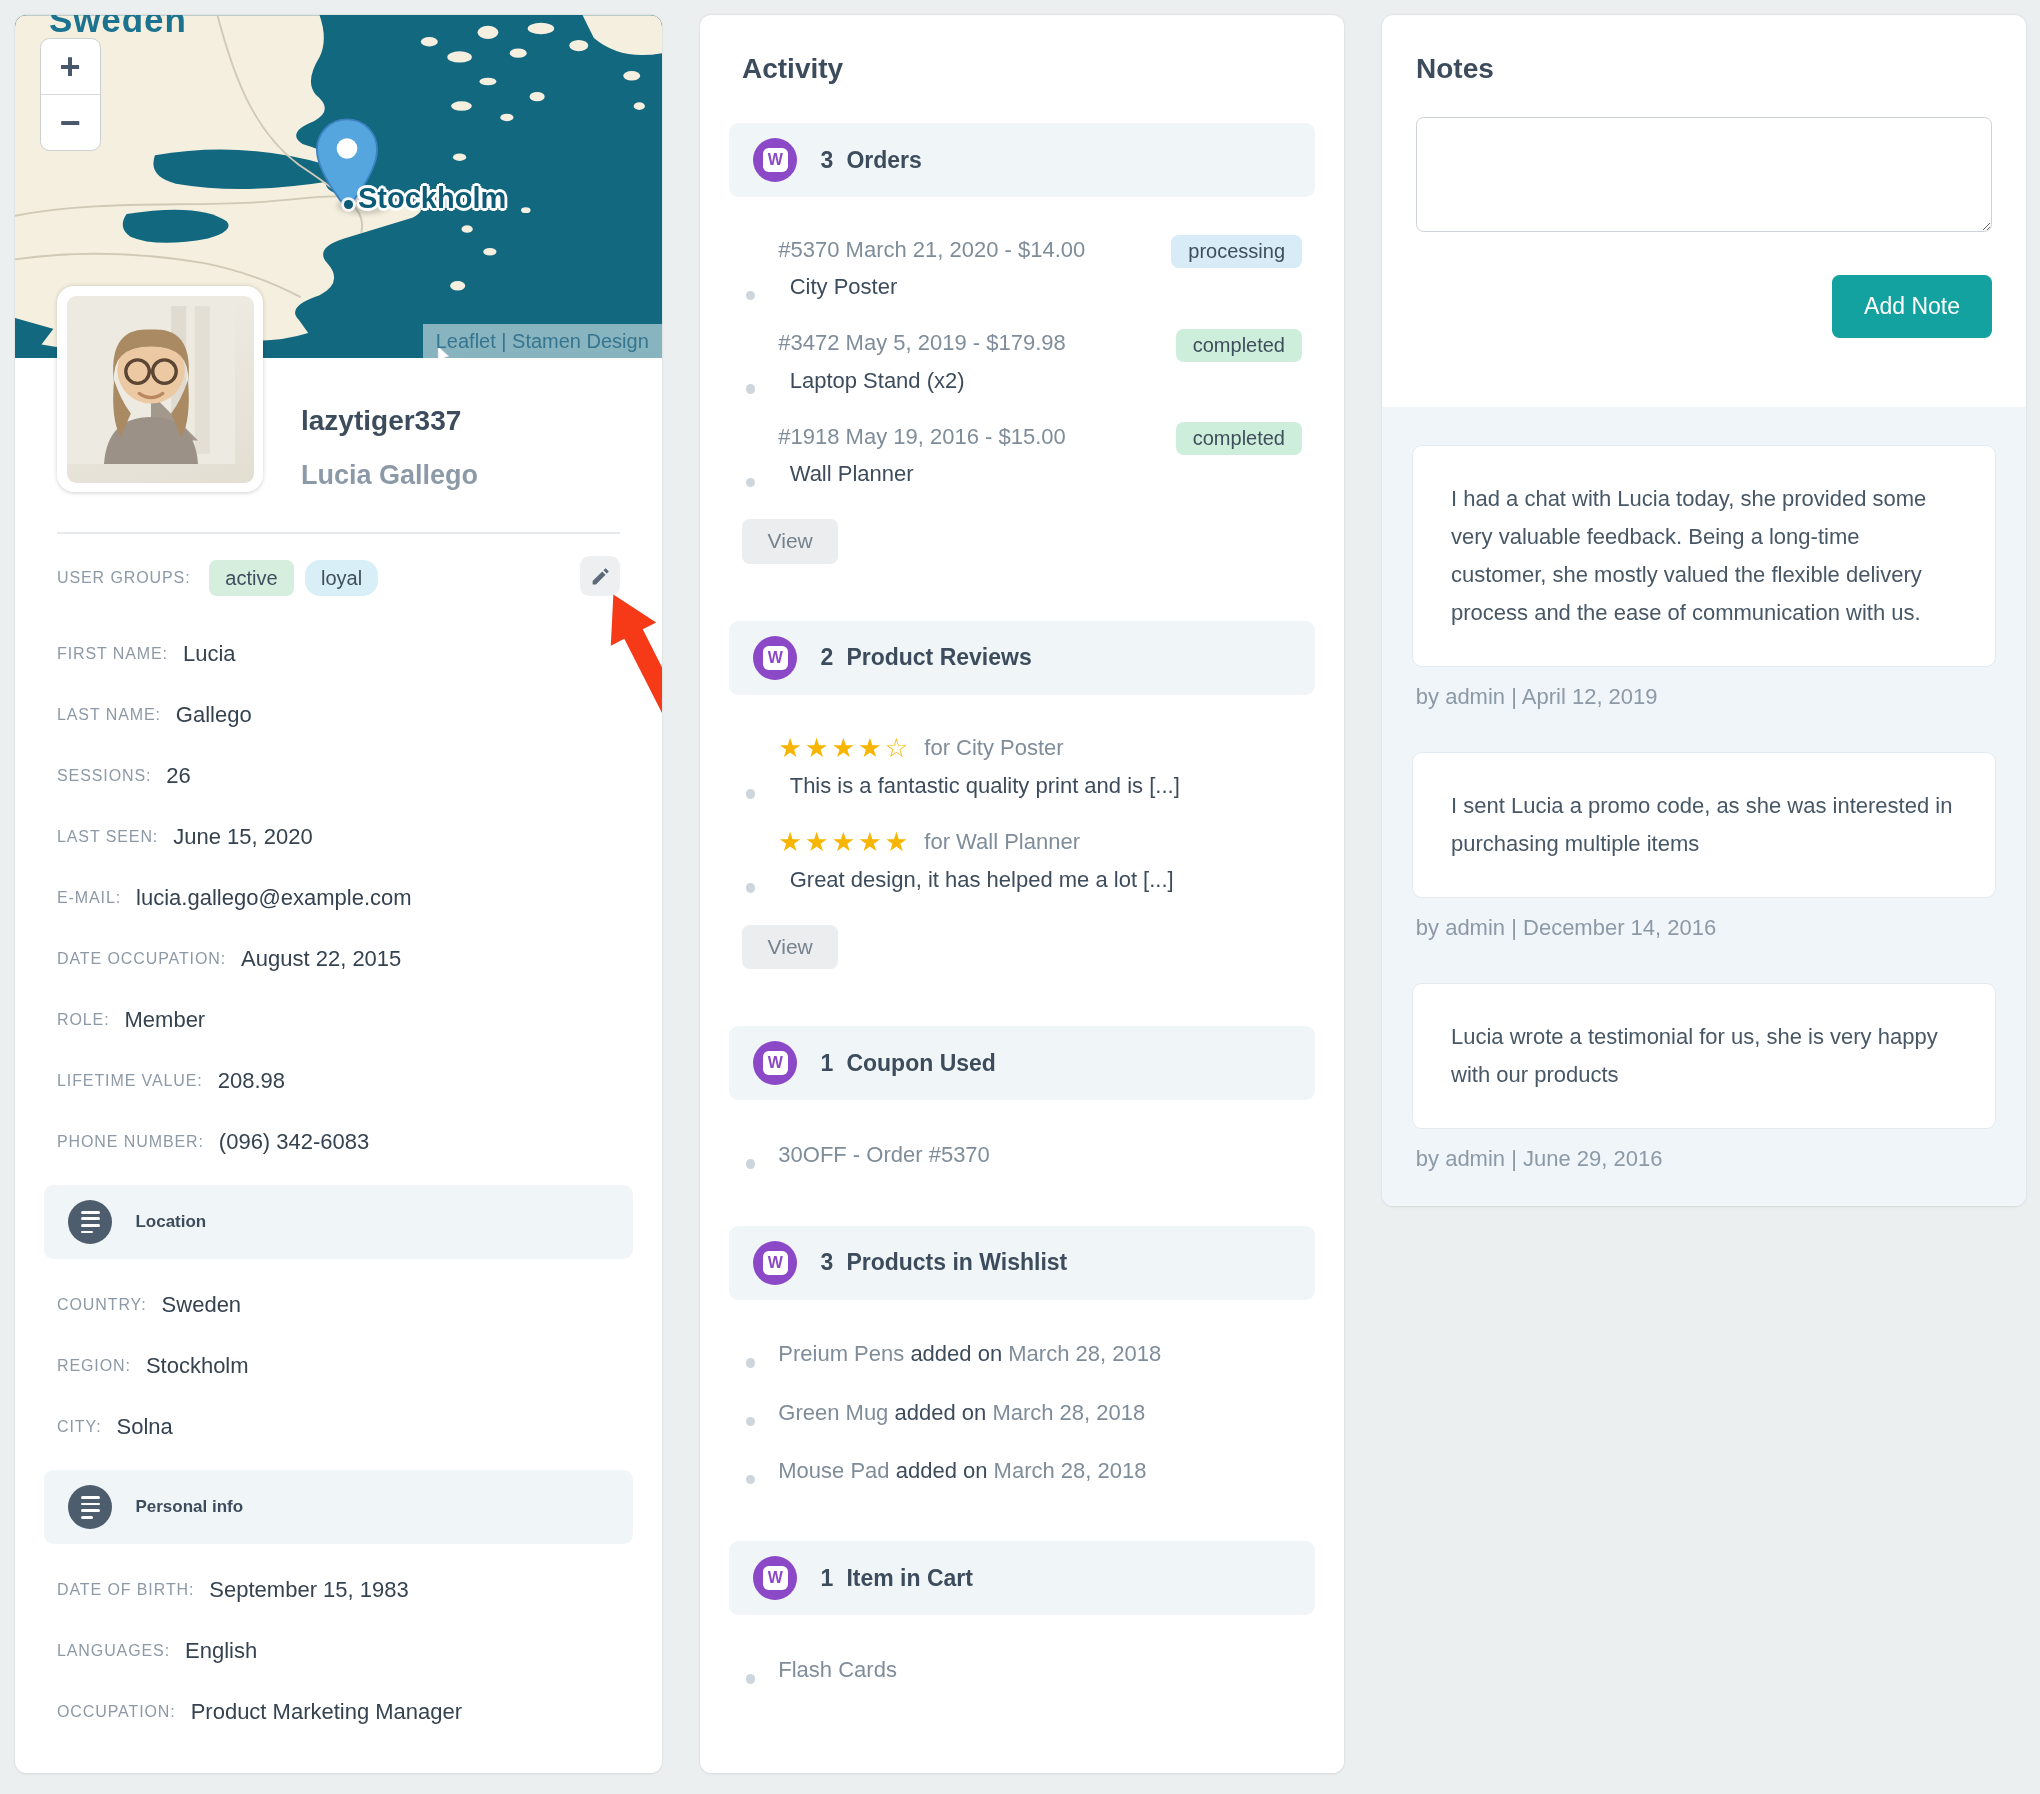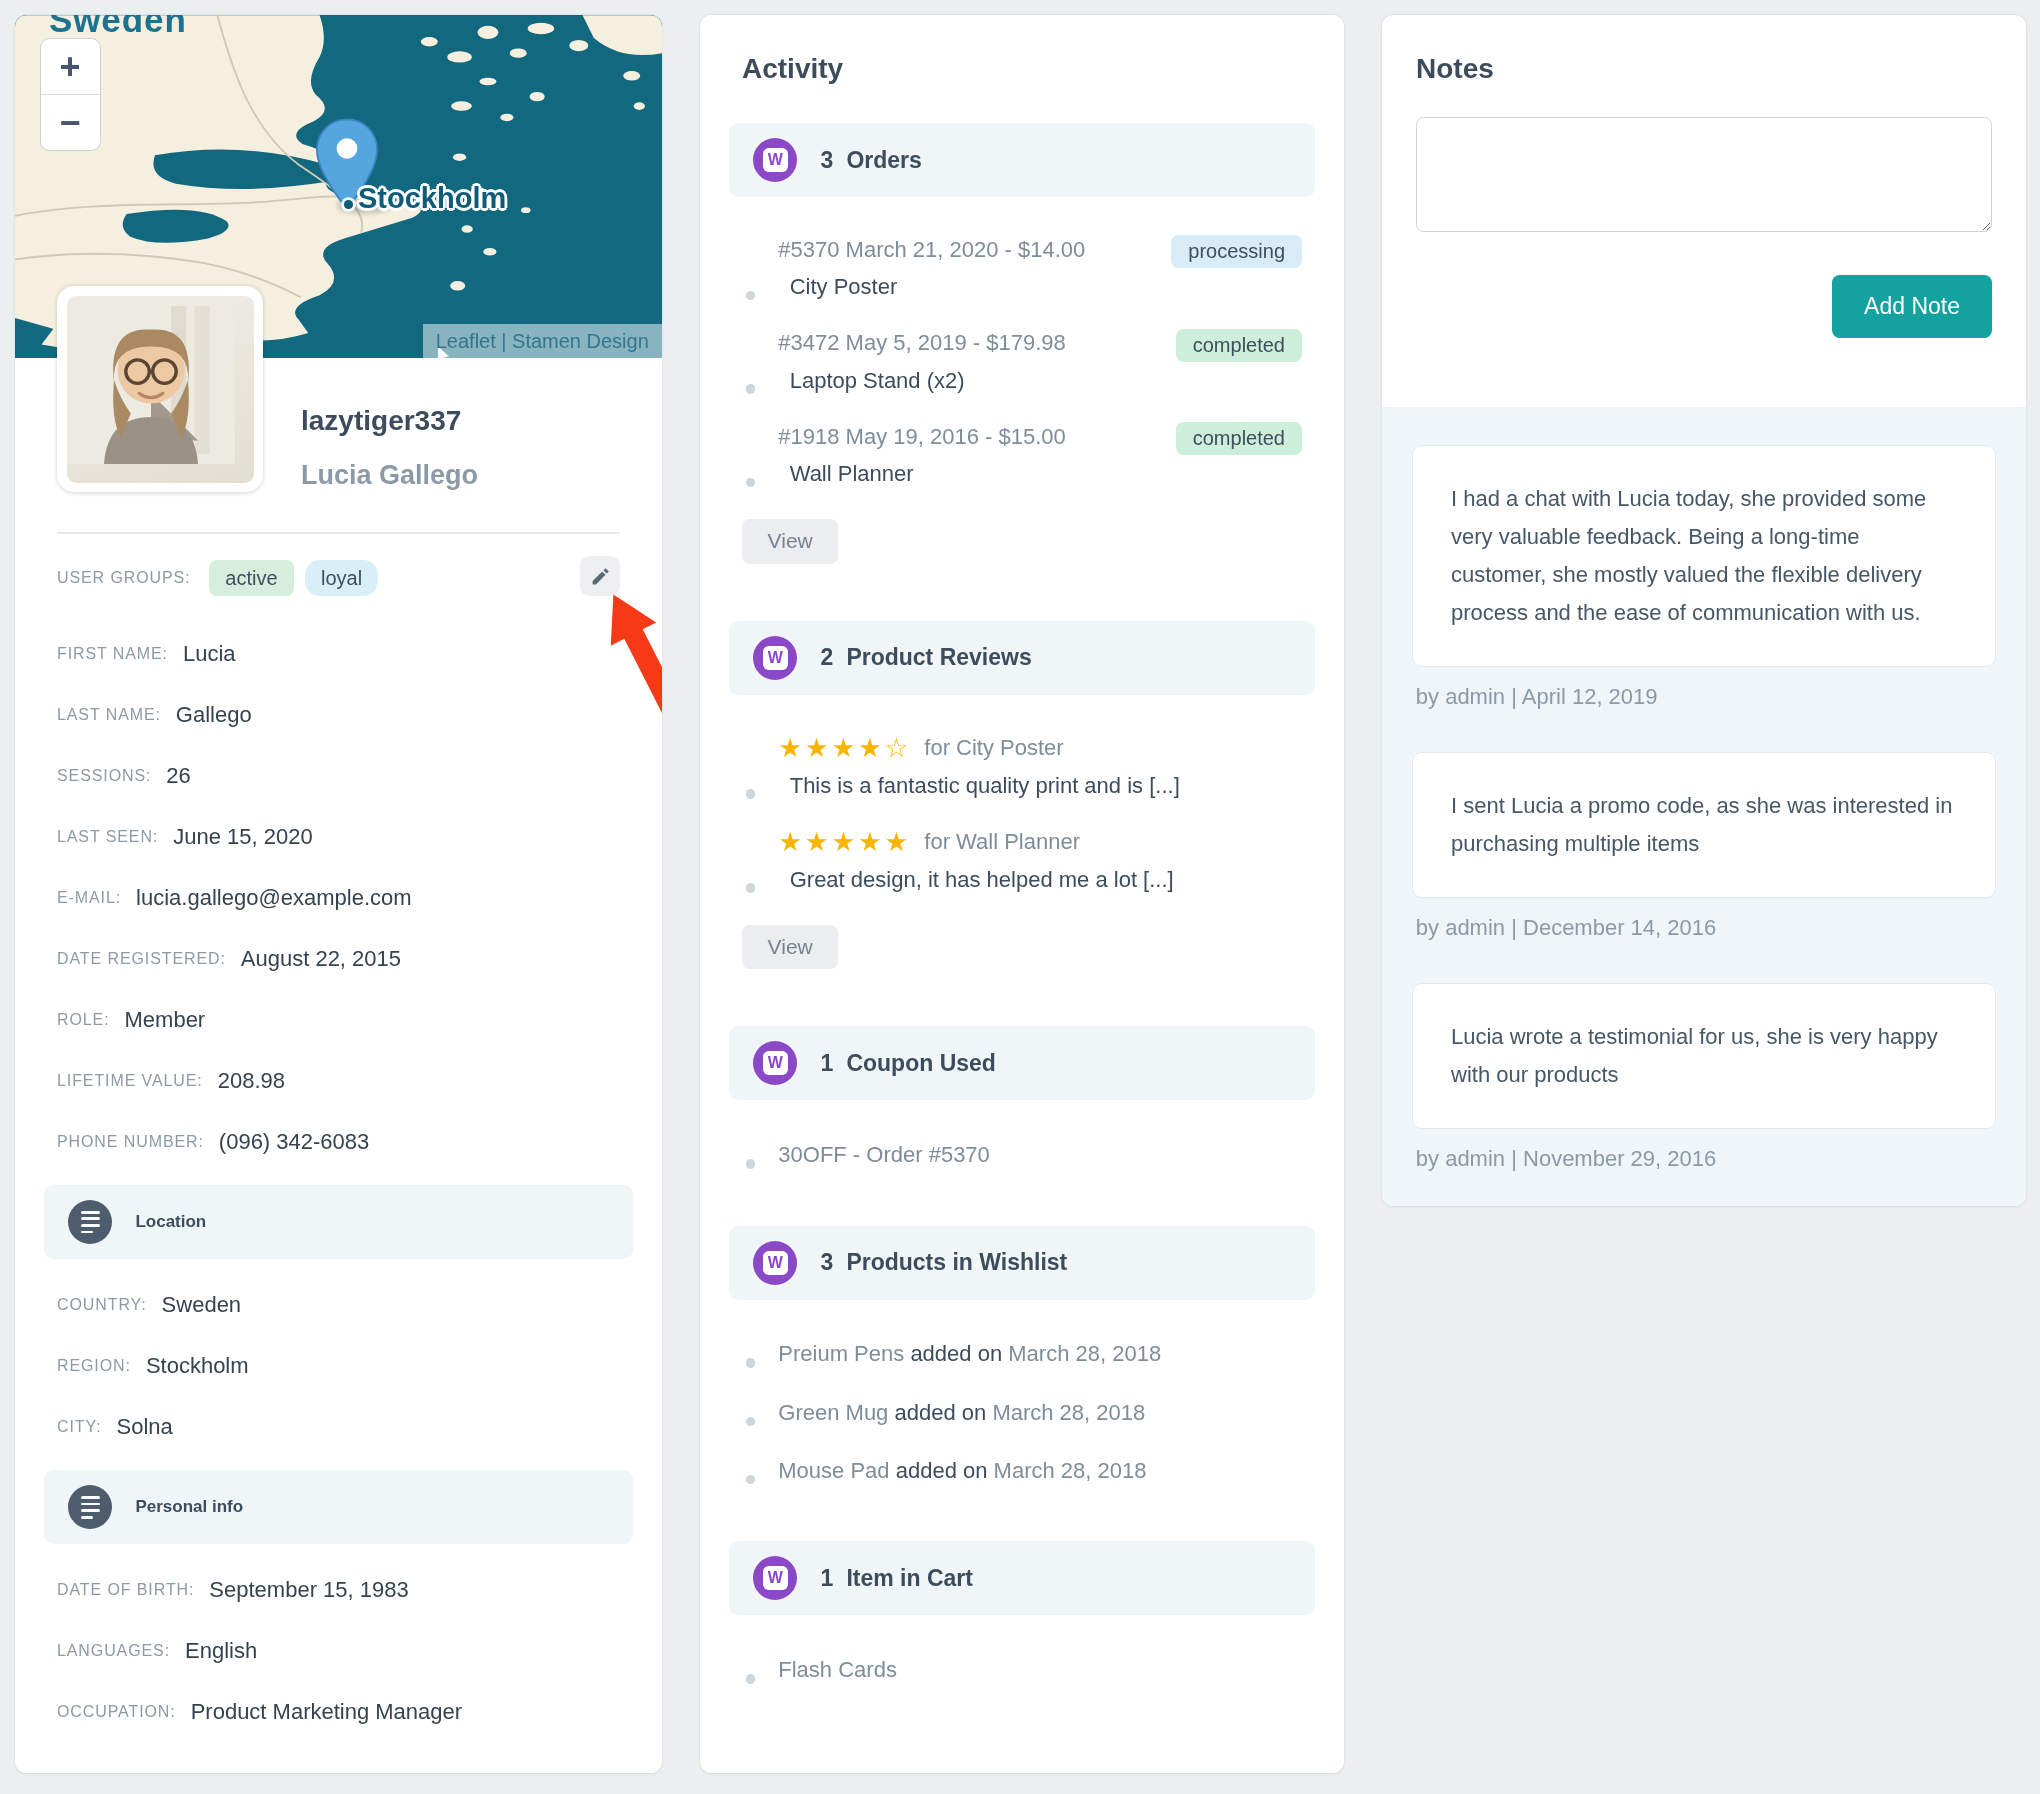--- a/index.html
+++ b/index.html
@@ -216,21 +216,21 @@
       </div>
     <div class="frow">
         <span class="flabel">LAST SEEN:</span>
         <span class="fval">June 15, 2020</span>
       </div>
     <div class="frow">
         <span class="flabel">E-MAIL:</span>
         <span class="fval">lucia.gallego@example.com</span>
       </div>
     <div class="frow">
-        <span class="flabel">DATE REGISTERED:</span>
+        <span class="flabel">DATE OCCUPATION:</span>
         <span class="fval">August 22, 2015</span>
       </div>
     <div class="frow">
         <span class="flabel">ROLE:</span>
         <span class="fval">Member</span>
       </div>
     <div class="frow">
         <span class="flabel">LIFETIME VALUE:</span>
         <span class="fval">208.98</span>
       </div>
@@ -419,16 +419,16 @@
     <div class="addrow">
       <button class="addbtn">Add Note</button>
     </div>
   </div>
   <div class="notes-body">
     <div class="note">I had a chat with Lucia today, she provided some very valuable feedback. Being a long-time customer, she mostly valued the flexible delivery process and the ease of communication with us.</div>
     <div class="nmeta">by admin | April 12, 2019</div>
     <div class="note">I sent Lucia a promo code, as she was interested in purchasing multiple items</div>
     <div class="nmeta">by admin | December 14, 2016</div>
     <div class="note">Lucia wrote a testimonial for us, she is very happy with our products</div>
-    <div class="nmeta">by admin | November 29, 2016</div>
+    <div class="nmeta">by admin | June 29, 2016</div>
   </div>
 </div>
 
 
 </body></html>

